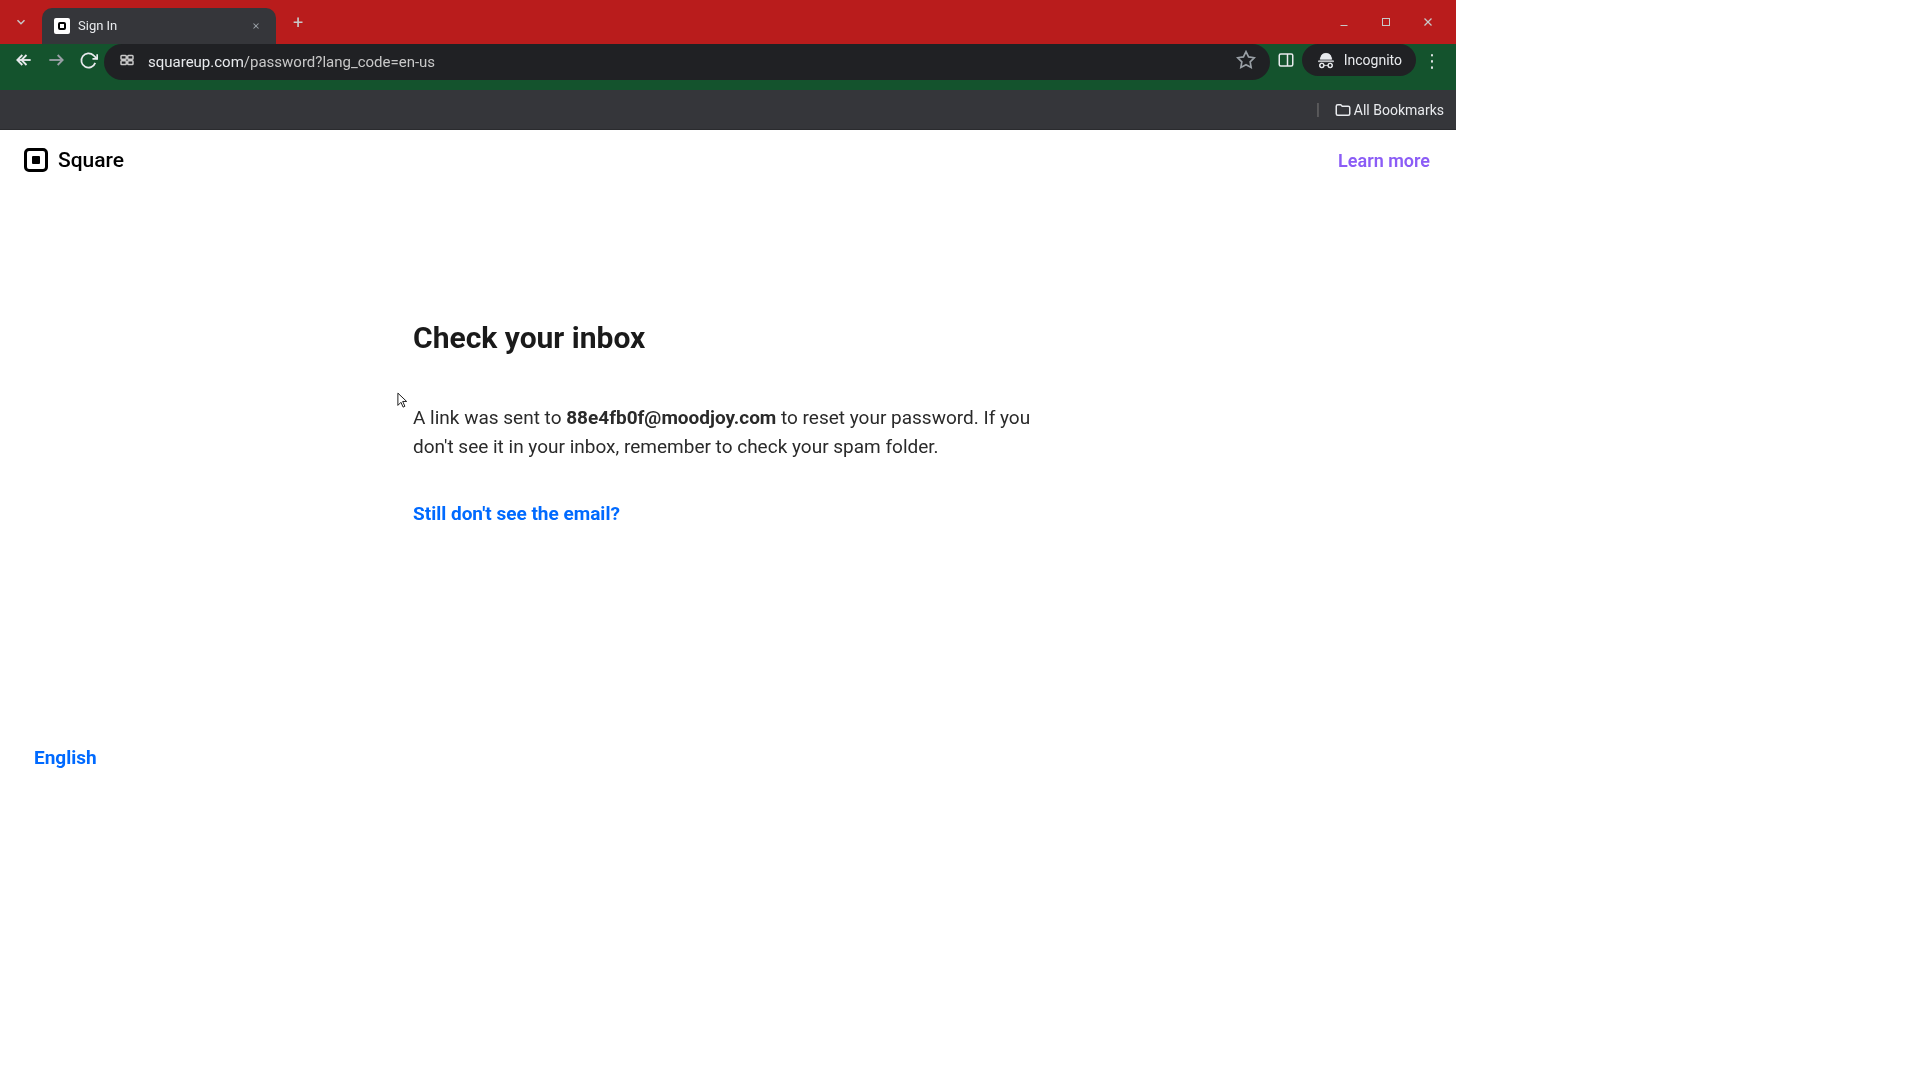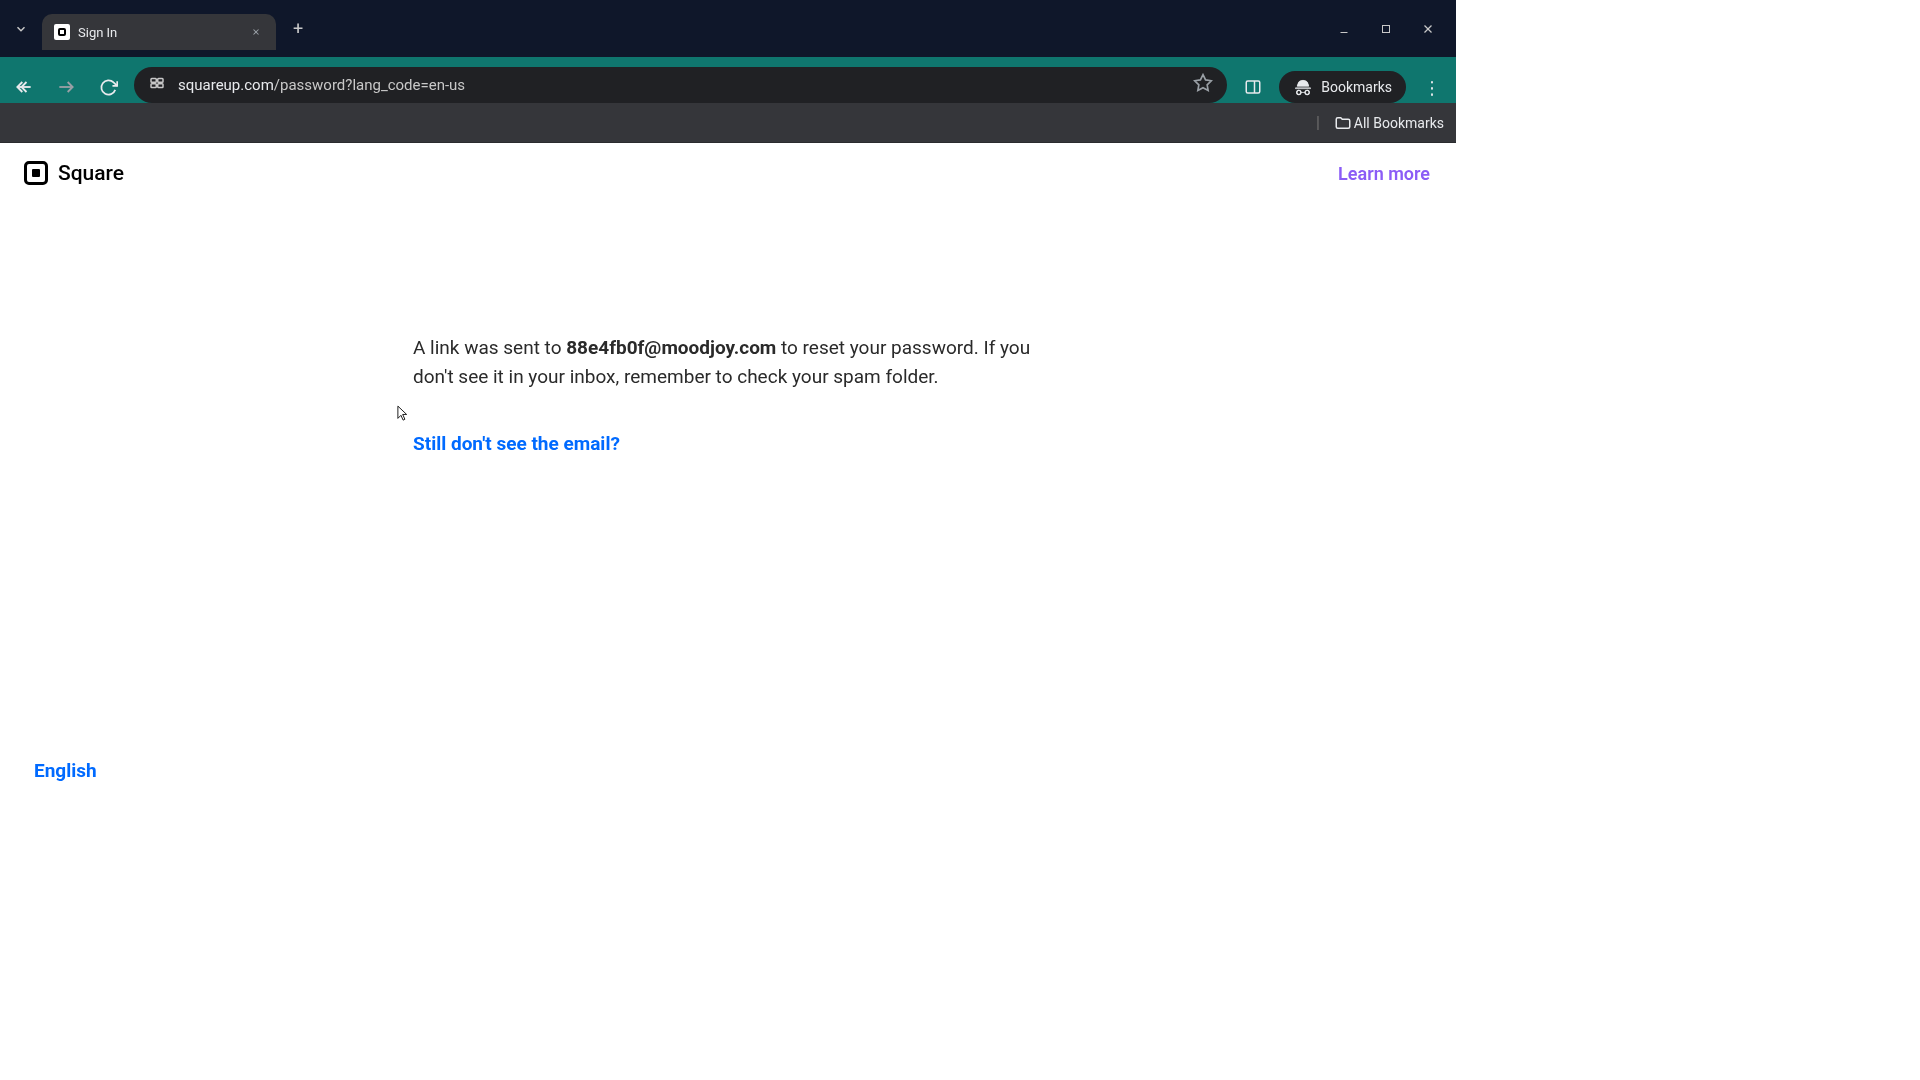--- a/index.html
+++ b/index.html
@@ -9,22 +9,22 @@
     }
     body {
       font-family: -apple-system, BlinkMacSystemFont, "Segoe UI", Roboto, Helvetica, Arial, sans-serif;
       width: 1456px;
       height: 816px;
       overflow: hidden;
       background: #fff;
     }
     
     .chrome-top {
-      background: #0f172a;
-      height: 57px;
+      background: #b91c1c;
+      height: 44px;
       display: flex;
       align-items: center;
       padding: 0;
     }
     .tabs-dropdown {
       width: 42px;
       height: 42px;
       display: flex;
       align-items: center;
       justify-content: center;
@@ -94,26 +94,25 @@
     .window-controls span {
       cursor: pointer;
       display: flex;
       align-items: center;
       justify-content: center;
       width: 20px;
       height: 20px;
     }
     
     .chrome-toolbar {
-      background: #0f766e;
+      background: #14532d;
       height: 46px;
       display: flex;
-      align-items: flex-end;
+      align-items: flex-start;
       padding: 0 8px;
-      gap: 10px;
     }
     .nav-btn {
       width: 32px;
       height: 32px;
       display: flex;
       align-items: center;
       justify-content: center;
       color: #9aa0a6;
       cursor: pointer;
     }
@@ -385,21 +384,21 @@
         <line x1="14" y1="4" x2="14" y2="20"></line>
       </svg>
   </div>
   <div class="incognito-chip">
     <svg width="20" height="20" viewBox="0 0 24 24" fill="currentColor">
         <path d="M12 4 C8 4 6 8 5 11 L19 11 C18 8 16 4 12 4 Z M3 13 L21 13 L21 14 L3 14 Z M7 16 a2.5 2.5 0 1 0 0 5 a2.5 2.5 0 1 0 0-5 M17 16 a2.5 2.5 0 1 0 0 5 a2.5 2.5 0 1 0 0-5 M9.5 18.5 L14.5 18.5" stroke="currentColor" stroke-width="1" fill="none"></path>
         <circle cx="7" cy="18.5" r="2.5" fill="none" stroke="currentColor" stroke-width="1.5"></circle>
         <circle cx="17" cy="18.5" r="2.5" fill="none" stroke="currentColor" stroke-width="1.5"></circle>
         <path d="M5 11 L19 11 L18 7 C17 5 15 4 12 4 C9 4 7 5 6 7 Z" fill="currentColor"></path>
       </svg>
-    <span>Bookmarks</span>
+    <span>Incognito</span>
   </div>
   <div class="menu-dots">⋮</div>
 </div>
 
 <div class="bookmarks-bar">
   <span class="bookmark-divider">|</span>
   <div class="all-bookmarks">
     <svg width="18" height="18" viewBox="0 0 24 24" fill="none" stroke="currentColor" stroke-width="2">
         <path d="M3 7 a2 2 0 0 1 2-2 h4 l2 2 h8 a2 2 0 0 1 2 2 v8 a2 2 0 0 1-2 2 H5 a2 2 0 0 1-2-2 Z"></path>
       </svg>
@@ -412,20 +411,21 @@
     <div class="square-logo">
       <span class="square-mark">
           <span class="square-mark-inner"></span>
         </span>
       <span class="square-name">Square</span>
     </div>
     <a class="learn-more">Learn more</a>
   </div>
 
   <div class="content">
+    <h1 class="heading">Check your inbox</h1>
     <p class="body-text">
       <span>A link was sent to </span><strong>88e4fb0f@moodjoy.com</strong><span> to reset your password. If you don't see it in your inbox, remember to check your spam folder.</span>
     </p>
     <a class="help-link">Still don't see the email?</a>
   </div>
 
   <div class="lang-selector">English</div>
 
   <svg class="cursor-pointer" viewBox="0 0 16 20">
     <path d="M1 1 L1 15 L4.5 11.5 L7 17 L9 16 L6.5 10.5 L11 10.5 Z" fill="#fff" stroke="#000" stroke-width="1"></path>

